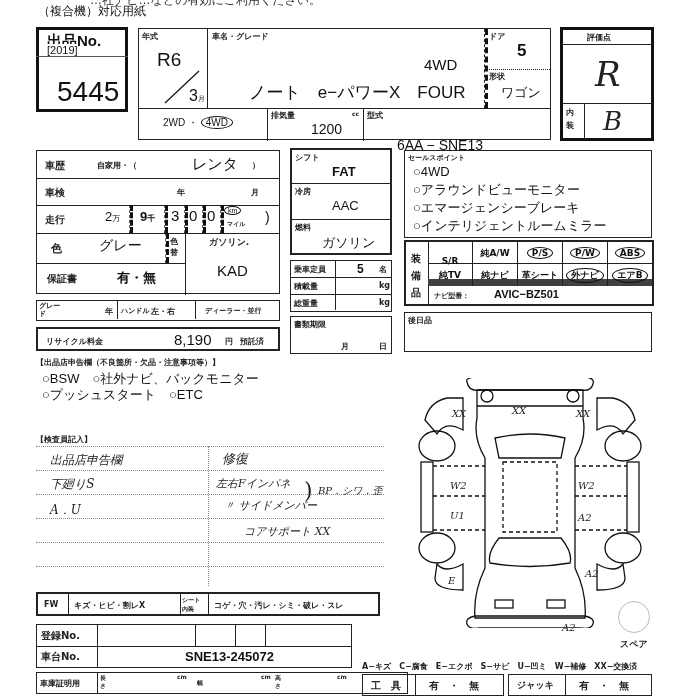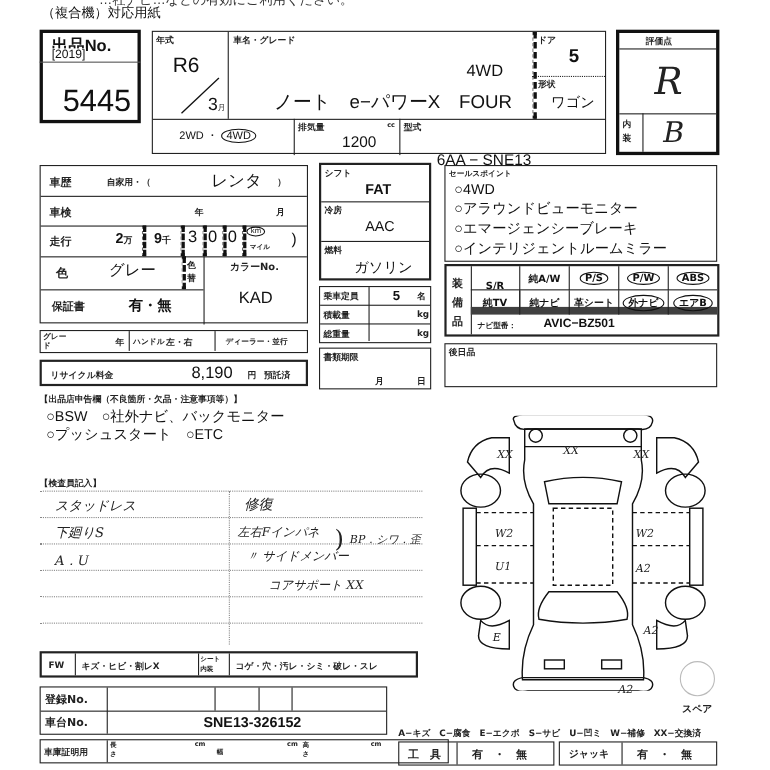--- a/index.html
+++ b/index.html
@@ -79,40 +79,40 @@
   <div class="lbl" style="left:8px;top:8px;font-size:10px">車歴</div>
   <div class="lbl" style="left:60px;top:9px">自家用・（</div>
   <div class="val" style="left:155px;top:4px;font-size:15px">レンタ</div>
   <div class="lbl" style="left:215px;top:9px">）</div>
   <div class="hl" style="left:0;right:0;top:27px"></div>
   <div class="lbl" style="left:8px;top:35px;font-size:10px">車検</div>
   <div class="lbl" style="left:140px;top:36px">年</div>
   <div class="lbl" style="left:214px;top:36px">月</div>
   <div class="hl" style="left:0;right:0;top:54px"></div>
   <div class="lbl" style="left:8px;top:62px;font-size:10px">走行</div>
-  <div class="val" style="left:68px;top:58px;font-size:13px;font-weight:bold"><span>2</span><span style="font-size:8px">万</span></div>
+  <div class="val" style="left:68px;top:58px;font-size:13px;font-weight:normal"><span>2</span><span style="font-size:8px">万</span></div>
   <div class="vl dash" style="left:92px;top:54px;height:28px;border-left:1px dashed #666"></div>
   <div class="val" style="left:103px;top:58px;font-size:13px;font-weight:bold"><span>9</span><span style="font-size:8px">千</span></div>
   <div class="vl dash" style="left:127px;top:54px;height:28px;border-left:1px dashed #666"></div>
   <div class="val" style="left:134px;top:56px;font-size:15px">3</div>
   <div class="vl dash" style="left:147px;top:54px;height:28px;border-left:1px dashed #666"></div>
   <div class="val" style="left:152px;top:56px;font-size:15px">0</div>
   <div class="vl dash" style="left:165px;top:54px;height:28px;border-left:1px dashed #666"></div>
   <div class="val" style="left:170px;top:56px;font-size:15px">0</div>
   <div class="vl dash" style="left:183px;top:54px;height:28px;border-left:1px dashed #666"></div>
   <div class="val oval" style="left:187px;top:55px;font-size:7px;padding:0 3px">km</div>
   <div class="lbl" style="left:190px;top:69px;font-size:6px">マイル</div>
   <div class="val" style="left:228px;top:58px;font-size:14px">)</div>
   <div class="hl" style="left:0;right:0;top:82px"></div>
   <div class="lbl" style="left:14px;top:90px;font-size:11px">色</div>
   <div class="val" style="left:62px;top:86px;font-size:14px">グレー</div>
   <div class="vl dash" style="left:128px;top:82px;height:30px;border-left:1px dashed #666"></div>
   <div class="lbl" style="left:133px;top:85px;width:10px;white-space:normal;line-height:11px">色替</div>
   <div class="vl" style="left:148px;top:82px;height:62px"></div>
-  <div class="lbl" style="left:172px;top:85px;font-size:9px">カラーNo.</div>
+  <div class="lbl" style="left:172px;top:85px;font-size:9px">ガソリン.</div>
   <div class="val" style="left:180px;top:111px;font-size:15px">KAD</div>
   <div class="hl" style="left:0;width:148px;top:112px"></div>
   <div class="lbl" style="left:10px;top:121px;font-size:10px">保証書</div>
   <div class="val" style="left:80px;top:118px;font-size:13px;font-weight:bold">有・無</div>
 </div>
 
 <div class="box" style="left:36px;top:300px;width:244px;height:21px">
   <div class="lbl" style="left:2px;top:1px;width:24px;white-space:normal;line-height:8px;font-size:7px">グレード</div>
   <div class="lbl" style="left:68px;top:5px">年</div>
   <div class="vl" style="left:80px;top:0;height:18px"></div>
@@ -206,21 +206,21 @@
 
 <div class="lbl" style="left:36px;top:434px;font-size:8px">【検査員記入】</div>
 <div class="abs" style="left:36px;top:446px;width:348px;height:140px">
   <div class="rowline" style="top:0"></div>
   <div class="rowline" style="top:24px"></div>
   <div class="rowline" style="top:48px"></div>
   <div class="rowline" style="top:72px"></div>
   <div class="rowline" style="top:96px"></div>
   <div class="rowline" style="top:120px"></div>
   <div class="vl" style="left:172px;top:0;height:140px;border-left:1px dotted #888"></div>
-  <div class="val hw" style="left:14px;top:6px;font-size:12px">スタッドレス</div>
+  <div class="val hw" style="left:14px;top:6px;font-size:12px">出品店申告欄</div>
   <div class="val hw" style="left:14px;top:30px;font-size:12px">下廻りS</div>
   <div class="val hw" style="left:14px;top:56px;font-size:12px">A．U</div>
   <div class="val hw" style="left:186px;top:4px;font-size:13px">修復</div>
   <div class="val hw" style="left:180px;top:30px;font-size:11px">左右Fインパネ</div>
   <div class="val hw" style="left:188px;top:52px;font-size:11px">〃 サイドメンバー</div>
   <div class="val hw" style="left:208px;top:78px;font-size:11px">コアサポート XX</div>
   <div class="val hw" style="left:268px;top:32px;font-size:22px;font-style:normal">)</div>
   <div class="val hw" style="left:282px;top:38px;font-size:10px">BP．シワ．歪</div>
 </div>
 
@@ -235,21 +235,21 @@
 </div>
 
 <div class="box" style="left:36px;top:624px;width:316px;height:44px">
   <div class="lbl" style="left:4px;top:4px;font-size:10px">登録No.</div>
   <div class="vl" style="left:60px;top:0;height:42px"></div>
   <div class="vl" style="left:158px;top:0;height:21px"></div>
   <div class="vl" style="left:198px;top:0;height:21px"></div>
   <div class="vl" style="left:228px;top:0;height:21px"></div>
   <div class="hl" style="left:0;right:0;top:21px"></div>
   <div class="lbl" style="left:4px;top:25px;font-size:10px">車台No.</div>
-  <div class="val" style="left:148px;top:24px;font-size:13px;font-weight:bold">SNE13-326152</div>
+  <div class="val" style="left:148px;top:24px;font-size:13px;font-weight:bold">SNE13-245072</div>
 </div>
 
 <div class="box" style="left:36px;top:672px;width:372px;height:22px">
   <div class="lbl" style="left:3px;top:5px">車庫証明用</div>
   <div class="vl" style="left:60px;top:0;height:20px"></div>
   <div class="lbl" style="left:63px;top:1px;width:8px;white-space:normal;line-height:8px;font-size:6px">長さ</div>
   <div class="lbl" style="left:140px;top:0;font-size:6px">cm</div>
   <div class="lbl" style="left:160px;top:6px;font-size:6px">幅</div>
   <div class="lbl" style="left:224px;top:0;font-size:6px">cm</div>
   <div class="lbl" style="left:238px;top:1px;width:8px;white-space:normal;line-height:8px;font-size:6px">高さ</div>

